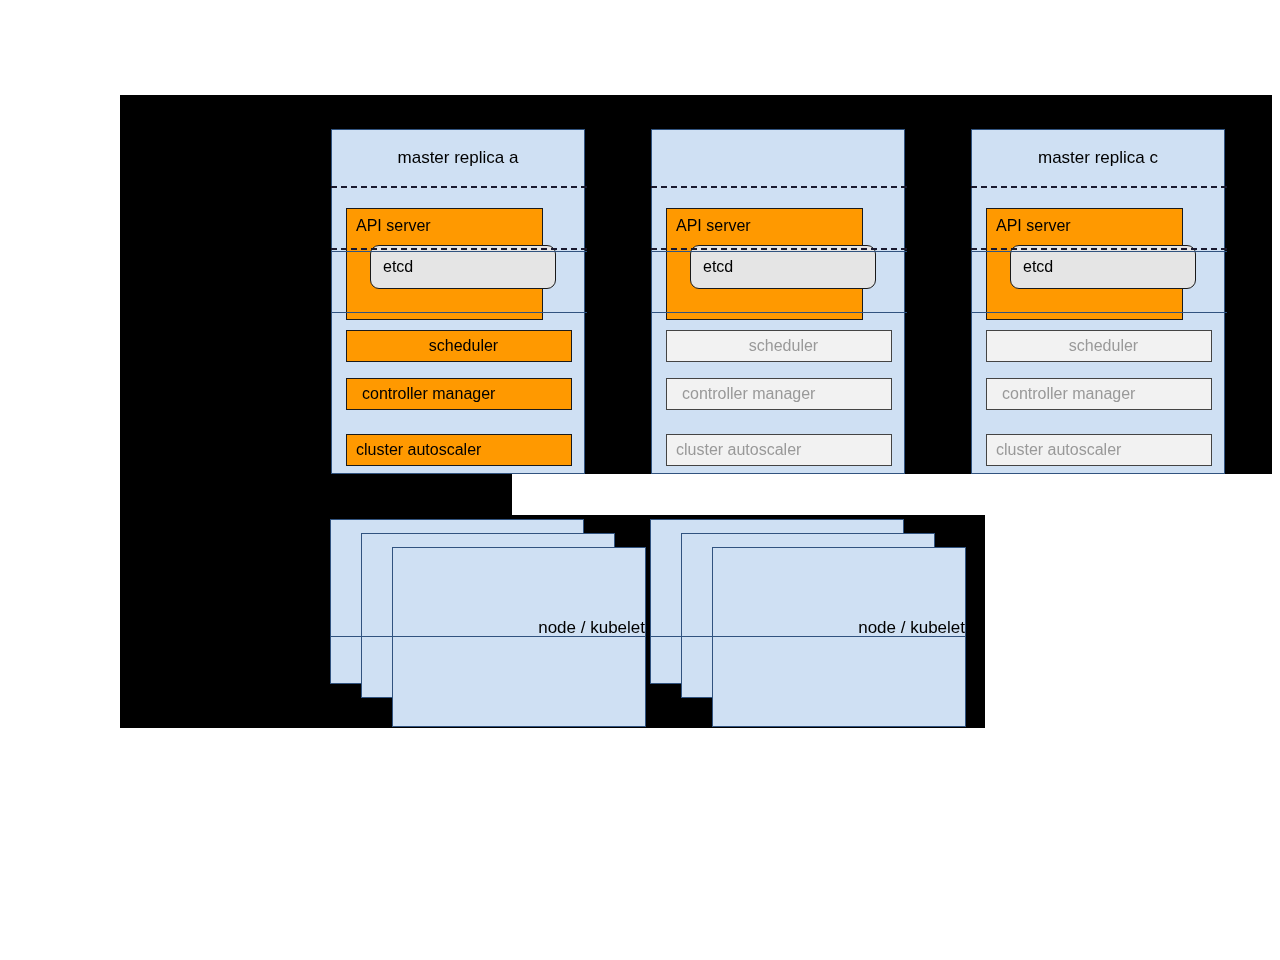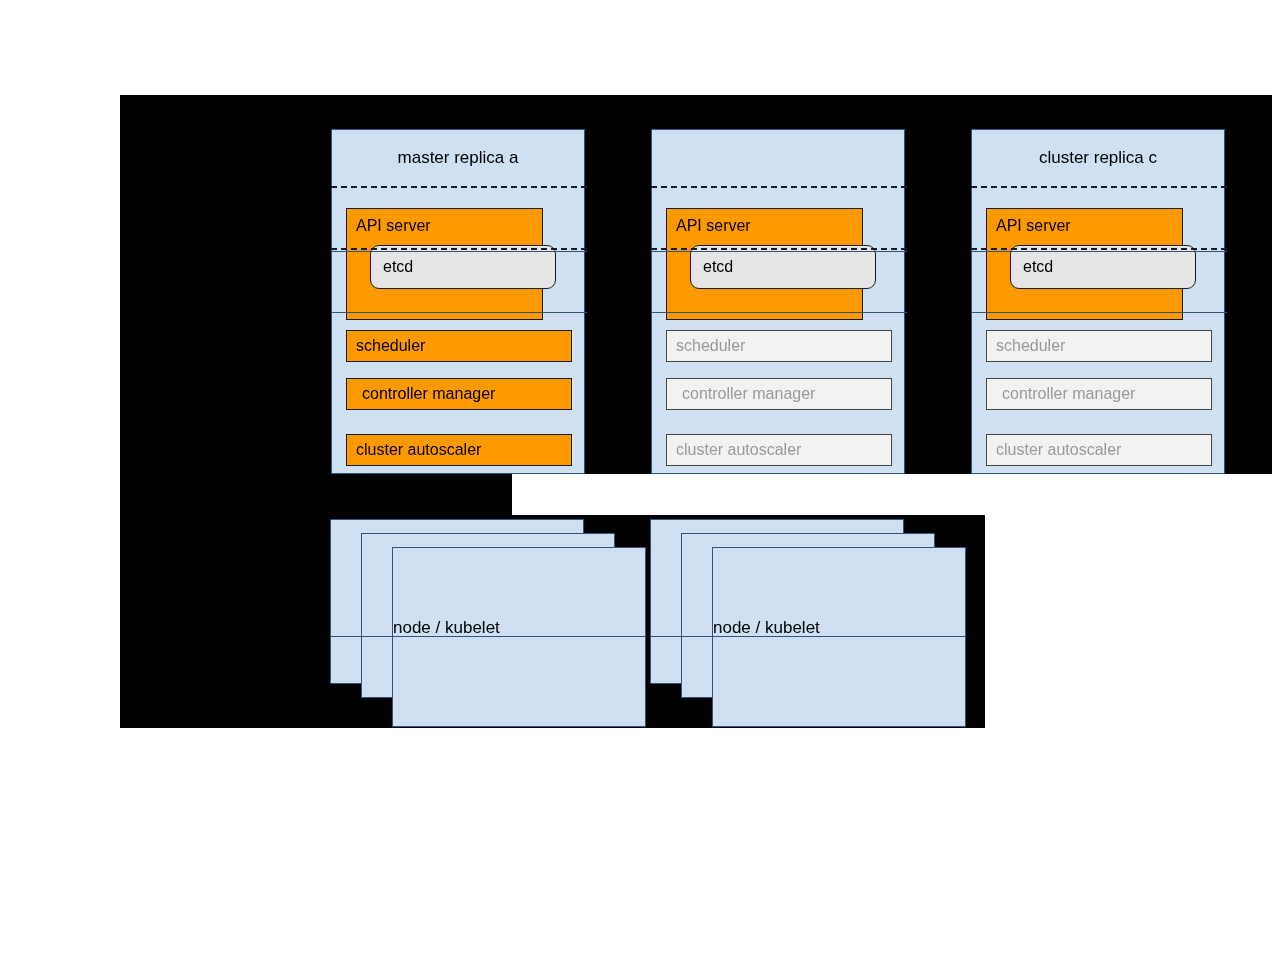--- a/index.html
+++ b/index.html
@@ -67,35 +67,35 @@
     position:absolute;left:9px;top:7px;
     font-size:16px;color:#000000;line-height:20px;
   }
   .etcd{
     position:absolute;left:23px;top:36px;width:186px;height:44px;
     box-sizing:border-box;
     background:#e5e5e5;border:1px solid #1a1a1a;border-radius:9px;
     font-size:16px;color:#000000;line-height:42px;padding-left:12px;
   }
 
-  .c-sched {top:200px;}
+  .c-sched {top:200px;text-align:center;}
   .c-ctrl  {top:248px;padding-left:15px;}
   .c-auto  {top:304px;}
 
   
   .nodestack{position:absolute;}
   .nodecard{
     position:absolute;
     background:#cfe0f3;
     border:1px solid #31537f;
     box-sizing:border-box;
   }
   .nodecard .node-label{
     position:absolute;left:0;top:70px;width:100%;
-    text-align:left;font-size:17px;color:#000000;line-height:20px;
+    text-align:right;font-size:17px;color:#000000;line-height:20px;
   }
   
   .node-rule{
     position:absolute;height:0;border-top:1px solid #31537f;
   }
 </style>
 </head>
 <body>
 
 <div id="canvas">
@@ -127,21 +127,21 @@
     </div>
     <div class="dash dash-b"></div>
     <div class="rule rule-a"></div>
     <div class="rule rule-b"></div>
     <div class="comp inactive c-sched">scheduler</div>
     <div class="comp inactive c-ctrl">controller manager</div>
     <div class="comp inactive c-auto">cluster autoscaler</div>
   </div>
 
   <div class="replica" style="left:971px;top:129px;">
-    <div class="replica-title">cluster replica c</div>
+    <div class="replica-title">master replica c</div>
     <div class="dash dash-a"></div>
     <div class="apiserver">
       <div class="apiserver-label">API server</div>
       <div class="etcd">etcd</div>
     </div>
     <div class="dash dash-b"></div>
     <div class="rule rule-a"></div>
     <div class="rule rule-b"></div>
     <div class="comp inactive c-sched">scheduler</div>
     <div class="comp inactive c-ctrl">controller manager</div>

